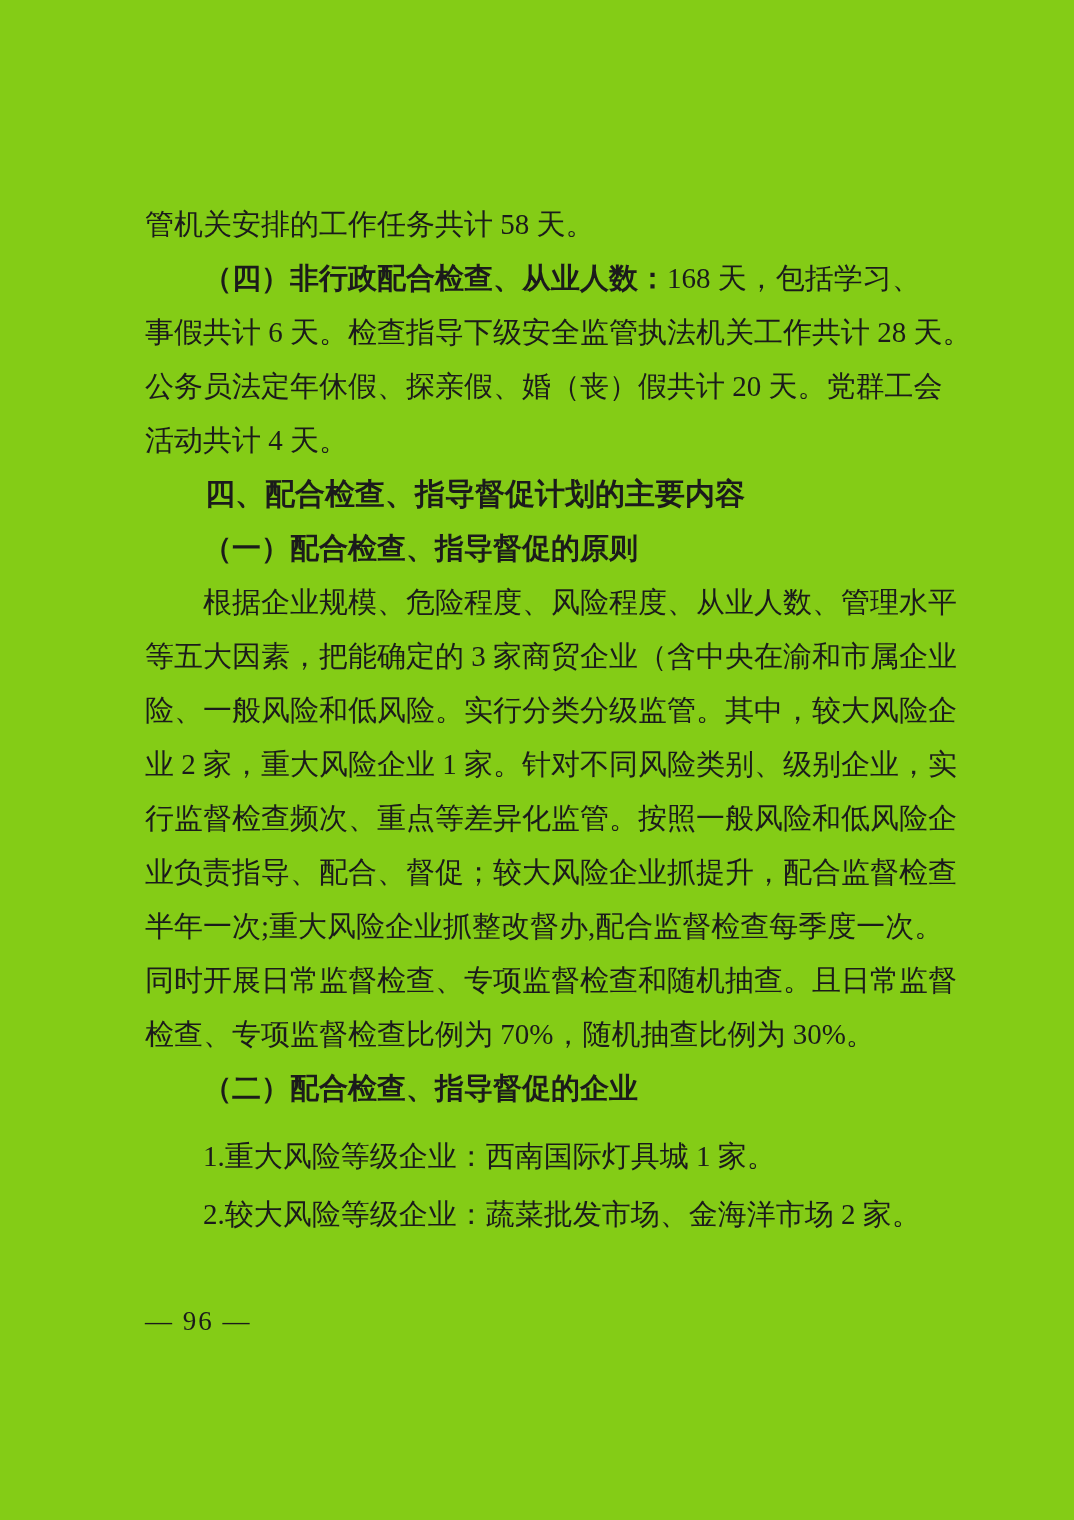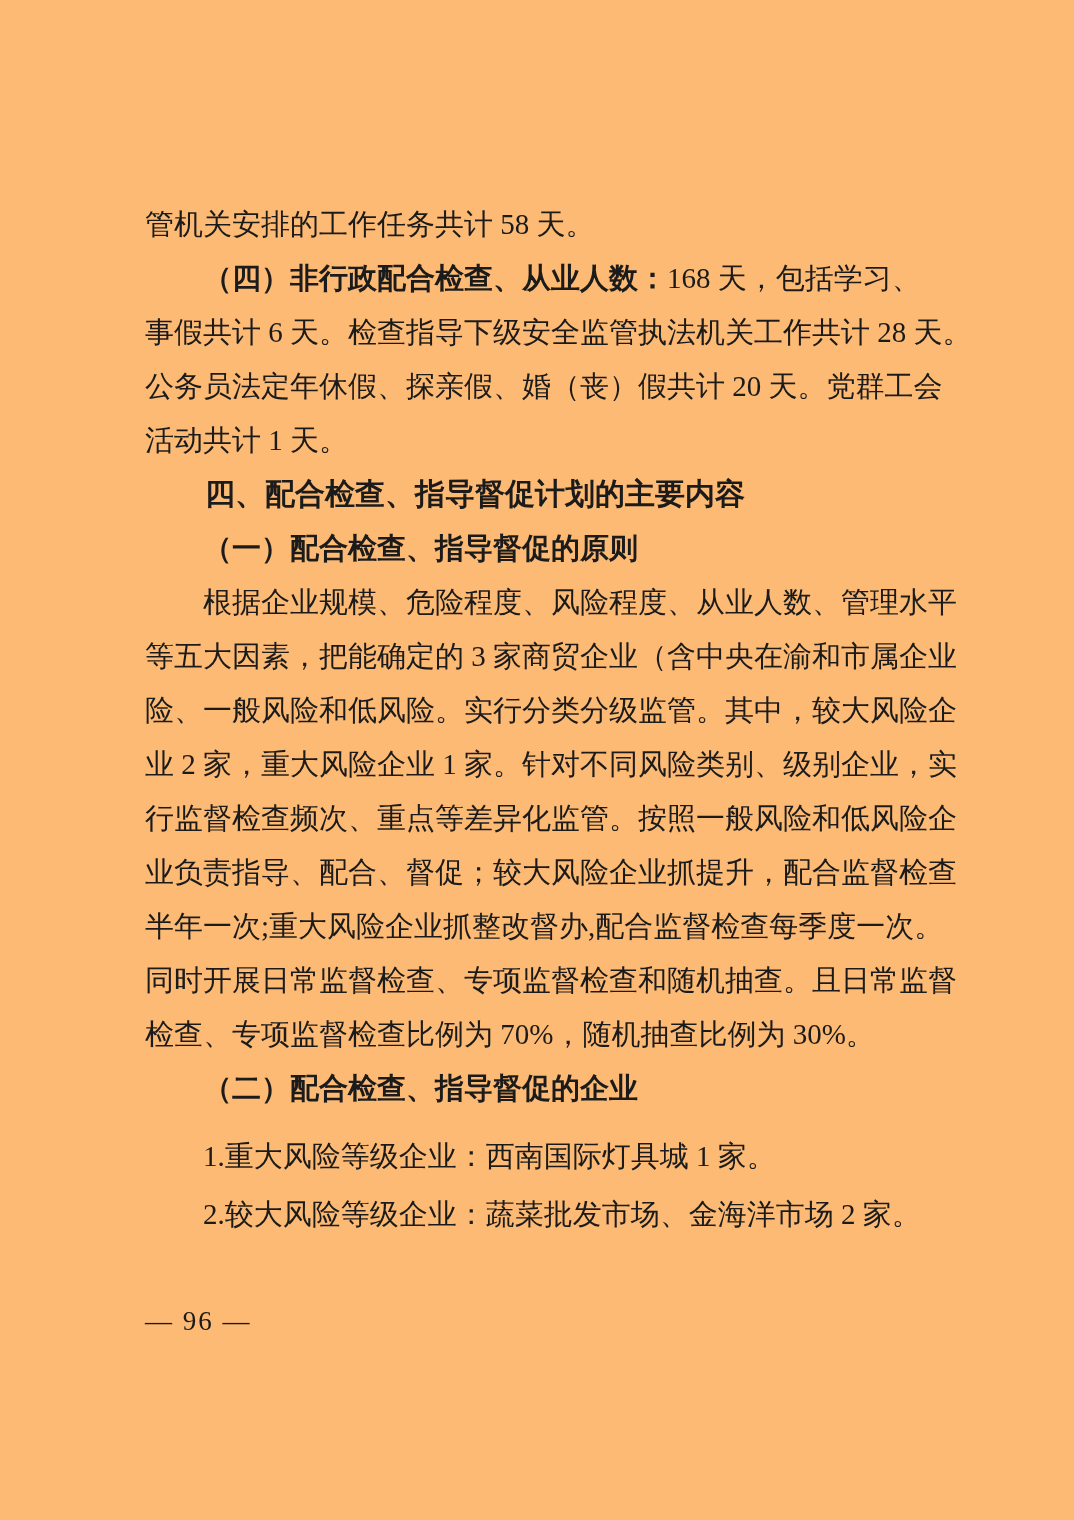--- a/index.html
+++ b/index.html
@@ -1,21 +1,21 @@
 <!DOCTYPE html>
 <html lang="zh"><head>
 <meta charset="utf-8">
 <style>
   * { margin: 0; padding: 0; box-sizing: border-box; }
   html, body { background: #ffffff; }
   .page {
     position: relative;
     width: 1074px;
     height: 1520px;
-    background: #fdba74;
+    background: #84cc16;
     overflow: hidden;
     font-family: "Liberation Serif", "DejaVu Serif", serif;
     color: #1b1b1b;
   }
   .textblock {
     position: absolute;
     left: 145px;
     top: 197px;
     width: 806px;
   }
@@ -65,21 +65,21 @@
 
     <div class="line">
       <span>事假共计 6 天。检查指导下级安全监管执法机关工作共计 28 天。</span>
     </div>
 
     <div class="line">
       <span>公务员法定年休假、探亲假、婚（丧）假共计 20 天。党群工会</span>
     </div>
 
     <div class="line">
-      <span>活动共计 1 天。</span>
+      <span>活动共计 4 天。</span>
     </div>
 
     <div class="line ind h1">
       <span>四、配合检查、指导督促计划的主要内容</span>
     </div>
 
     <div class="line ind h2">
       <span>（一）配合检查、指导督促的原则</span>
     </div>
 

